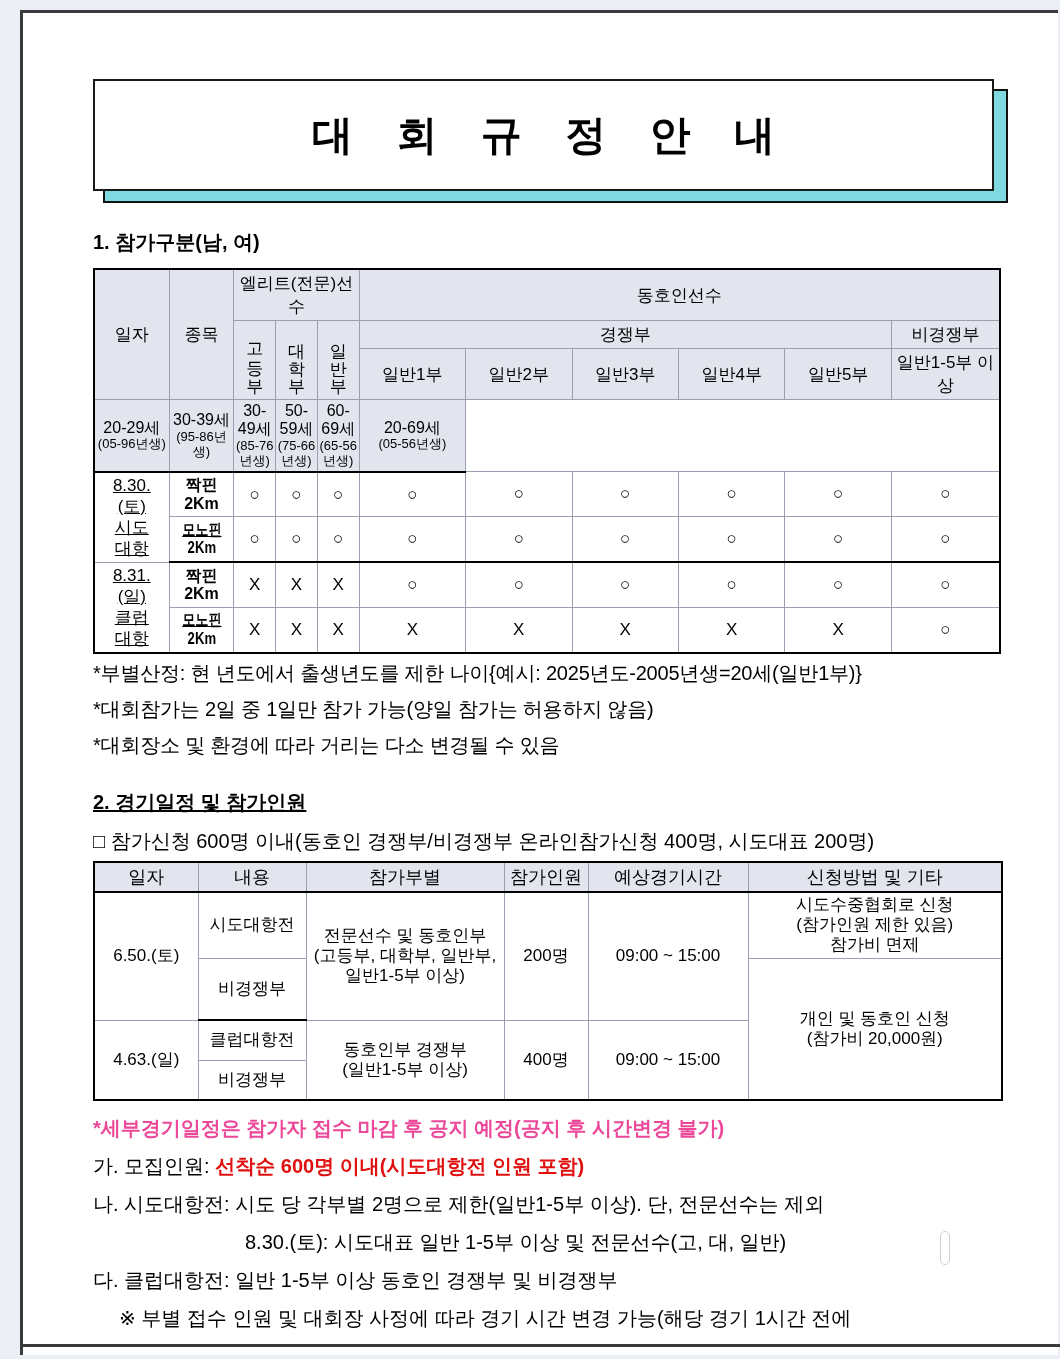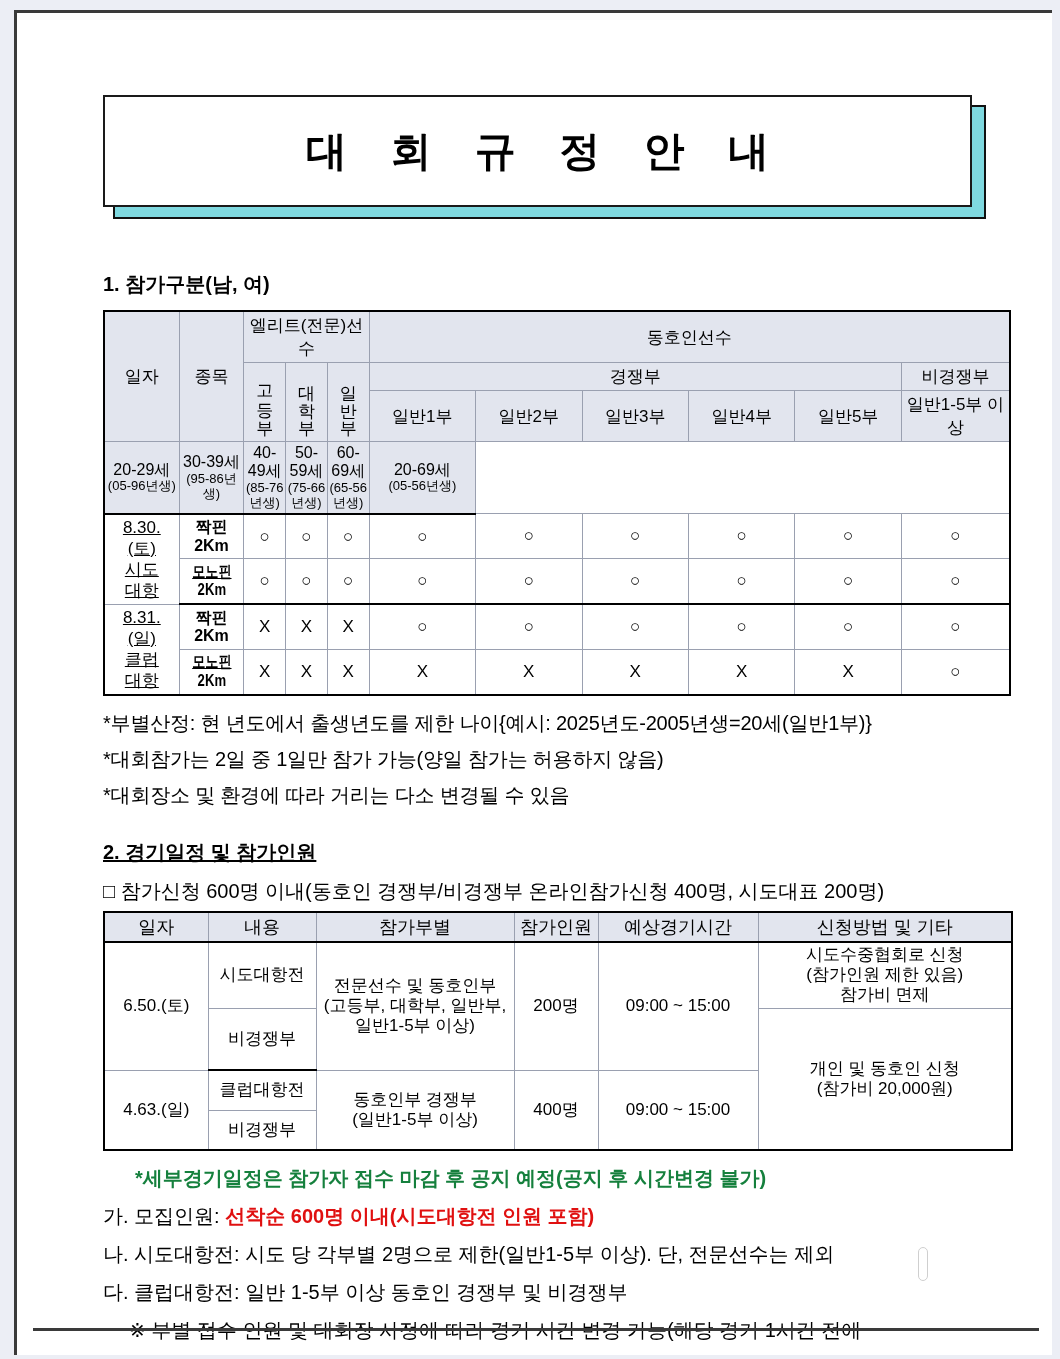--- a/index.html
+++ b/index.html
@@ -6,29 +6,29 @@
   html, body { margin: 0; padding: 0; }
   body {
     width: 1060px;
     height: 1359px;
     background: #eceef5;
     font-family: "Liberation Sans", "DejaVu Sans", sans-serif;
     overflow: hidden;
   }
   .page {
     position: absolute;
-    left: 14px; top: 10px;
+    left: 20px; top: 10px;
     width: 1038px;
     height: 1345px;
     background: #ffffff;
     border-top: 3px solid #3a3a3a;
     border-left: 3px solid #3a3a3a;
     border-right: 0;
     border-bottom: 0;
-    padding: 16px;
+    padding: 0;
   }
   .page-inner {
     position: relative;
     width: 100%;
     height: 100%;
     padding: 18px 40px 0 70px;
   }
 
   
   .title-wrap {
@@ -62,21 +62,21 @@
     font-family: "Liberation Sans", "DejaVu Sans", sans-serif;
   }
 
   
   .sec-head {
     font-size: 20px;
     font-weight: bold;
     color: #000;
     margin: 0 0 12px 0;
   }
-  .sec1 { margin-top: 64px; }
+  .sec1 { margin-top: 38px; }
   .sec2 { margin-top: 30px; text-decoration: underline; }
 
   
   table {
     border-collapse: collapse;
     width: 908px;
     table-layout: fixed;
   }
   table td, table th {
     border: 1px solid #9aa0b0;
@@ -108,35 +108,35 @@
   .t1 .ev .cond { display: block; transform: scaleX(0.82); }
   .t1 .datecell { line-height: 1.25; font-size: 17px; text-decoration: underline; }
 
   .t2 { border: 2px solid #000; margin-top: 6px; }
   .t2 th { background: #e2e5ee; font-size: 18px; }
   .t2 td { font-size: 17px; line-height: 1.2; }
   .t2 .hd-bot { border-bottom: 2px solid #000; }
   .t2 .grp-bot { border-bottom: 2px solid #000; }
 
   
-  .notes { margin-top: 14px; }
+  .notes { margin-top: 6px; }
   .note {
     font-size: 20px;
     color: #000;
     margin: 0 0 9px 0;
     letter-spacing: -0.2px;
   }
   .checkline {
     font-size: 20px;
     color: #000;
     margin: 0 0 6px 0;
   }
   .post { margin-top: 14px; }
   .post p { margin: 0 0 11px 0; font-size: 20px; color: #000; }
-  .blue { color: #15803d; font-weight: bold; margin-left: 32px; }
+  .blue { color: #ec4899; font-weight: bold; }
   .red { color: #e01010; font-weight: bold; }
   .ind1 { padding-left: 0; }
   .ind2 { padding-left: 152px; }
   .ind3 { padding-left: 26px; }
 
   .bottom-rule {
     position: absolute;
     left: 0; right: -3px;
     bottom: 8px;
     height: 3px;
@@ -205,21 +205,21 @@
       <tr>
         <th class="hd-bot age">
           <span>20-29세</span>
           <span class="yr">(05-96년생)</span>
         </th>
         <th class="hd-bot age">
           <span>30-39세</span>
           <span class="yr">(95-86년생)</span>
         </th>
         <th class="hd-bot age">
-          <span>40-49세</span>
+          <span>30-49세</span>
           <span class="yr">(85-76년생)</span>
         </th>
         <th class="hd-bot age">
           <span>50-59세</span>
           <span class="yr">(75-66년생)</span>
         </th>
         <th class="hd-bot age">
           <span>60-69세</span>
           <span class="yr">(65-56년생)</span>
         </th>
@@ -378,20 +378,21 @@
   </table>
 
   <div class="post">
     <p class="ind1">
       <span class="blue">*세부경기일정은 참가자 접수 마감 후 공지 예정(공지 후 시간변경 불가)</span>
     </p>
     <p class="ind1">
       <span>가. 모집인원: </span><span class="red">선착순 600명 이내(시도대항전 인원 포함)</span>
     </p>
     <p class="ind1">나. 시도대항전: 시도 당 각부별 2명으로 제한(일반1-5부 이상). 단, 전문선수는 제외</p>
+    <p class="ind2">8.30.(토): 시도대표 일반 1-5부 이상 및 전문선수(고, 대, 일반)</p>
     <p class="ind1">다. 클럽대항전: 일반 1-5부 이상 동호인 경쟁부 및 비경쟁부</p>
     <p class="ind3">※ 부별 접수 인원 및 대회장 사정에 따라 경기 시간 변경 가능(해당 경기 1시간 전에</p>
 
   </div>
 
   <div class="paperclip"></div>
   <div class="bottom-rule"></div>
  </div>
 </div>
 

